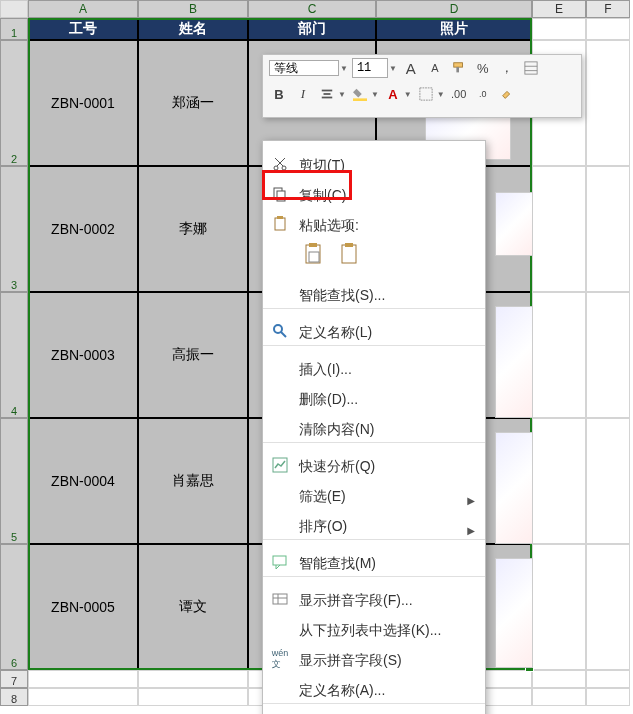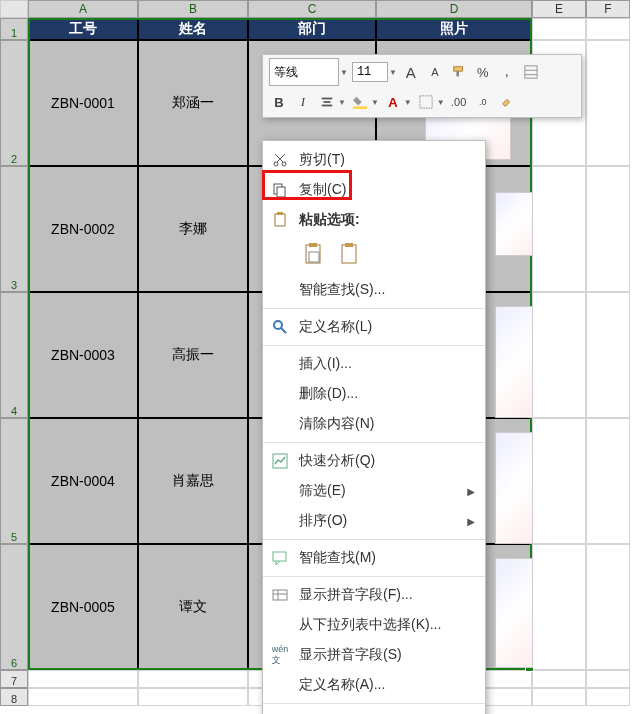--- a/index.html
+++ b/index.html
@@ -39,31 +39,31 @@
   .rowHead { height: 22px; }
   .rowThin { height: 18px; }
 
   
   .selection { position: absolute; top: 18px; left: 28px; width: 504px; height: 652px; border: 2px solid #1a7f1a; pointer-events: none; }
   .selection::after { content:""; position:absolute; bottom:-4px; right:-4px; width:7px; height:7px; background:#1a7f1a; border:1px solid #fff; }
 
   
   .mini { position: absolute; top: 54px; left: 262px; width: 320px; height: 64px; background: #f6f6f6; border: 1px solid #c0c0c0; box-shadow: 2px 2px 6px rgba(0,0,0,.25); display:flex; flex-direction:column; }
   .mini-row { display:flex; align-items:center; gap:4px; padding: 3px 6px; }
-  .mini input.font { width: 70px; height: 28px; font-size: 12px; border:1px solid #aaa; padding:0 4px; }
+  .mini input.font { width: 70px; height: 16px; font-size: 12px; border:1px solid #aaa; padding:0 4px; }
   .mini input.size { width: 36px; height: 20px; font-size: 12px; border:1px solid #aaa; padding:0 4px;font-family:Liberation Mono, monospace; }
   .mini .btn { width: 20px; height: 20px; display:inline-flex; align-items:center; justify-content:center; font-size: 13px; color:#444; cursor:pointer; }
   .mini .btn.bld { font-weight: 800; }
   .mini .btn.it { font-style: italic; font-family: Georgia, serif; }
   .mini svg { width:14px; height:14px; }
   .dd { font-size: 8px; color:#666; margin-left:-3px; }
 
   
   .menu { position: absolute; top: 140px; left: 262px; width: 224px; background: #fff; border: 1px solid #bfbfbf; box-shadow: 2px 2px 8px rgba(0,0,0,.3); padding: 4px 0; font-size: 14px; color: #333; }
-  .menu .item { display:flex; align-items:center; height: 30px; padding: 0 10px 0 6px; cursor: default; gap: 8px; position:relative; }
+  .menu .item { display:flex; align-items:flex-end; height: 30px; padding: 0 10px 0 6px; cursor: default; gap: 8px; position:relative; }
   .menu .icon { width: 22px; height: 22px; display:flex; align-items:center; justify-content:center; color:#5b6b7a; }
   .menu .icon svg { width:16px; height:16px; }
   .menu .submenu-arrow { margin-left:auto; font-size:10px; color:#555; }
   .menu .paste-icons { display:flex; gap:10px; padding: 4px 0 6px 38px; }
   .menu .paste-icons .pi { width:26px; height:30px; display:flex; align-items:center; justify-content:center; border:1px solid transparent; }
   .menu .divider { height:1px; background:#e0e0e0; margin:3px 0; }
 
   .redbox { position:absolute; border: 3px solid #e11; width: 90px; height: 30px; top: 170px; left: 262px; pointer-events:none; }
 
   
@@ -262,21 +262,21 @@
     </span>
     <span class="label">复制(C)</span>
   </div>
   <div class="item" style="cursor:default">
     <span class="icon">
       <svg viewBox="0 0 16 16">
           <rect x="3" y="2" width="10" height="12" fill="#fff" stroke="#a0783a"></rect>
           <rect x="5" y="0" width="6" height="3" fill="#c49a4a"></rect>
         </svg>
     </span>
-    <span class="label" style="font-weight:700">粘贴选项:</span>
+    <span class="label" style="font-weight:400">粘贴选项:</span>
   </div>
   <div class="paste-icons">
     <div class="pi">
       <svg width="20" height="24" viewBox="0 0 20 24">
           <rect x="2" y="3" width="14" height="18" fill="#fff" stroke="#a0783a"></rect>
           <rect x="5" y="1" width="8" height="4" fill="#c49a4a"></rect>
           <rect x="5" y="10" width="10" height="10" fill="#fff" stroke="#888"></rect>
         </svg>
     </div>
     <div class="pi">

